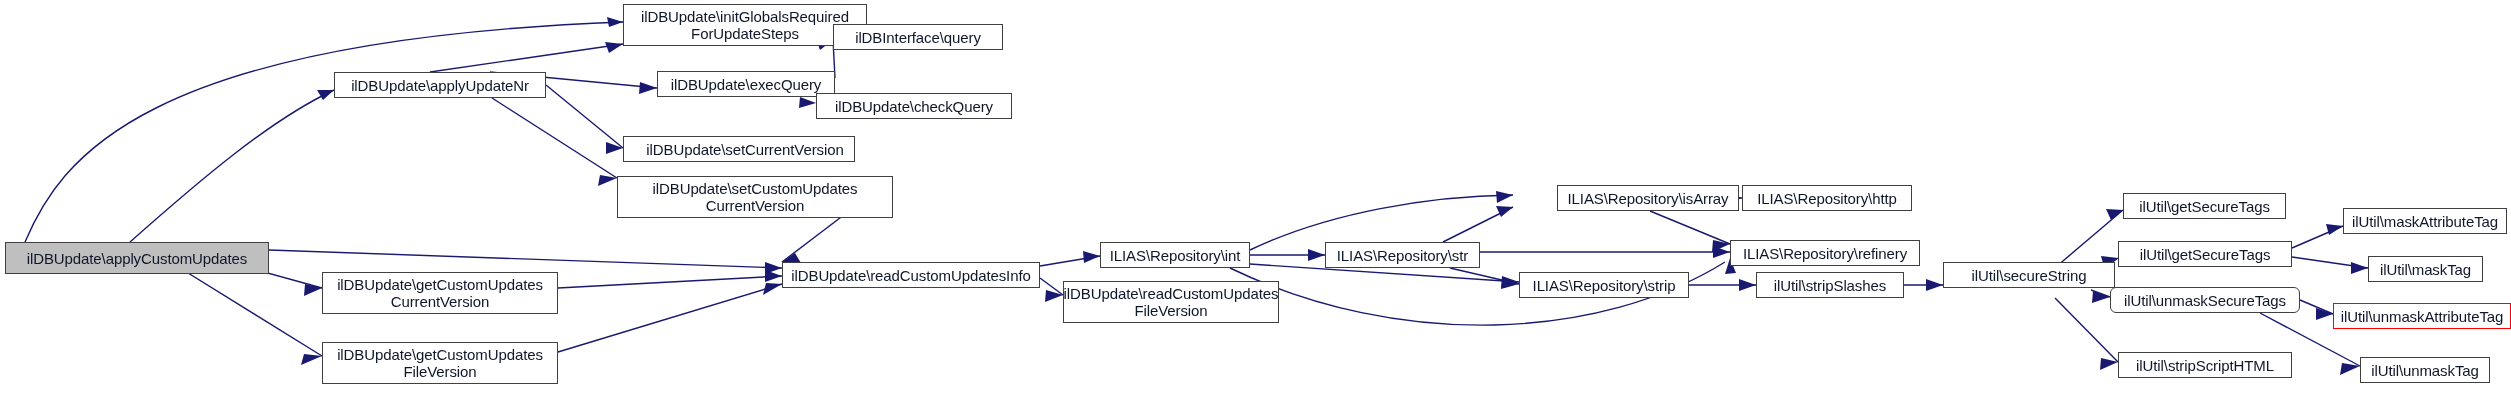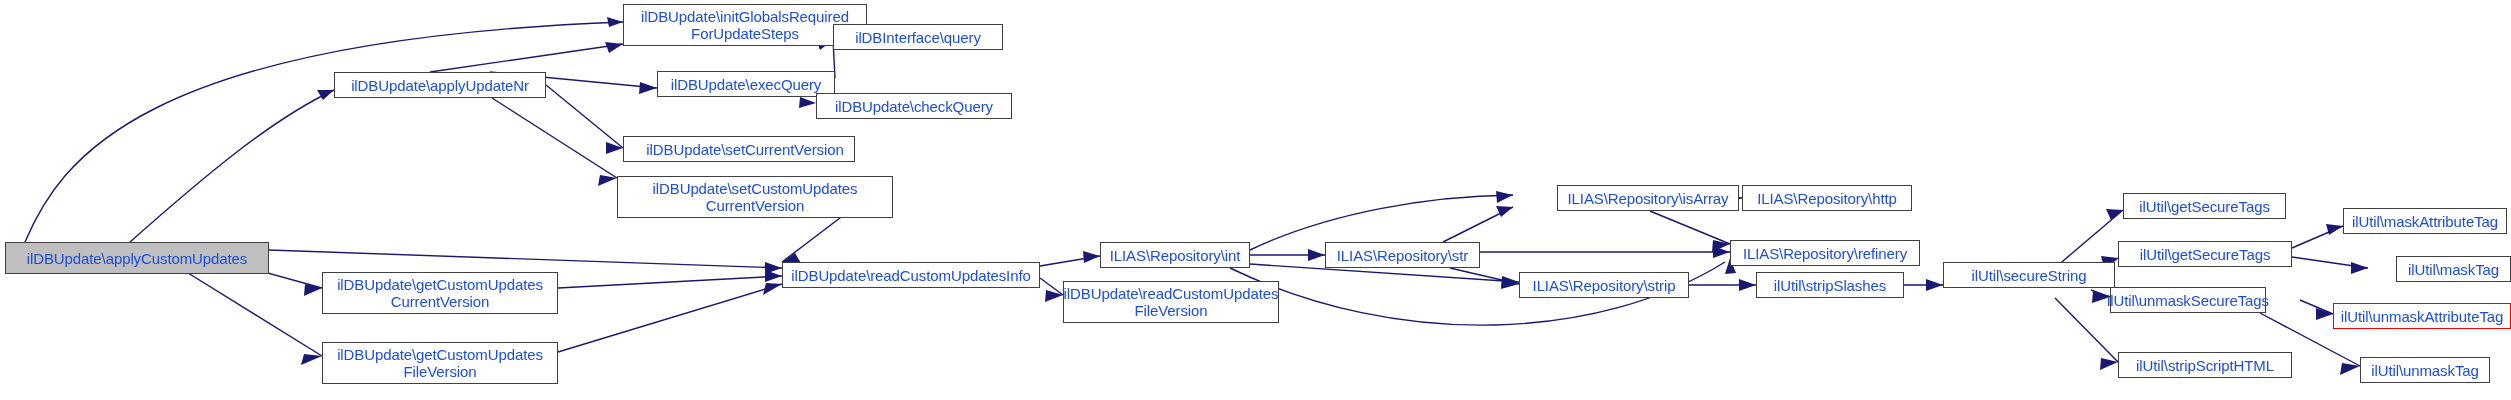--- a/index.html
+++ b/index.html
@@ -24,21 +24,21 @@
   }
   .node {
     position: absolute;
     box-sizing: border-box;
     display: flex;
     align-items: center;
     justify-content: center;
     text-align: center;
     background: #ffffff;
     border: 1px solid #404040;
-    color: #1d4ed8;
+    color: #0f172a;
     font-size: 15px;
     line-height: 17px;
     letter-spacing: -0.1px;
     white-space: pre-line;
     padding: 0 4px;
   }
   .node.root {
     background: #bfbfbf;
     border: 1px solid #404040;
   }
@@ -152,20 +152,20 @@
       <div class="node" style="left: 1100px; top: 242px; width: 150px; height: 26px;">ILIAS\Repository\int</div>
       <div class="node" style="left: 1325px; top: 242px; width: 155px; height: 26px;">ILIAS\Repository\str</div>
       <div class="node" style="left: 1513px; top: 185px; width: 182px; height: 26px; margin-left: 44px;">ILIAS\Repository\isArray</div>
       <div class="node" style="left: 1519px; top: 272px; width: 170px; height: 26px;">ILIAS\Repository\strip</div>
       <div class="node" style="left: 1742px; top: 185px; width: 170px; height: 26px;">ILIAS\Repository\http</div>
       <div class="node" style="left: 1730px; top: 240px; width: 190px; height: 26px;">ILIAS\Repository\refinery</div>
       <div class="node" style="left: 1756px; top: 272px; width: 148px; height: 26px;">ilUtil\stripSlashes</div>
       <div class="node" style="left: 1943px; top: 262px; width: 172px; height: 26px;">ilUtil\secureString</div>
       <div class="node" style="left: 2123px; top: 193px; width: 163px; height: 26px;">ilUtil\getSecureTags</div>
       <div class="node" style="left: 2118px; top: 241px; width: 174px; height: 26px;">ilUtil\getSecureTags</div>
-      <div class="node" style="left: 2110px; top: 287px; width: 156px; height: 26px;">ilUtil\unmaskSecureTags</div>
+      <div class="node" style="left: 2110px; top: 287px; width: 190px; height: 26px; border-radius: 6px;">ilUtil\unmaskSecureTags</div>
       <div class="node" style="left: 2118px; top: 352px; width: 174px; height: 26px;">ilUtil\stripScriptHTML</div>
       <div class="node" style="left: 2343px; top: 208px; width: 164px; height: 26px;">ilUtil\maskAttributeTag</div>
-      <div class="node" style="left: 2368px; top: 256px; width: 115px; height: 26px; margin-left: 28px;">ilUtil\maskTag</div>
+      <div class="node" style="left: 2368px; top: 256px; width: 115px; height: 26px;">ilUtil\maskTag</div>
       <div class="node highlight" style="left: 2333px; top: 303px; width: 178px; height: 26px;">ilUtil\unmaskAttributeTag</div>
       <div class="node" style="left: 2360px; top: 357px; width: 130px; height: 26px;">ilUtil\unmaskTag</div>
     </div>
 </div>
 
 </body></html>

